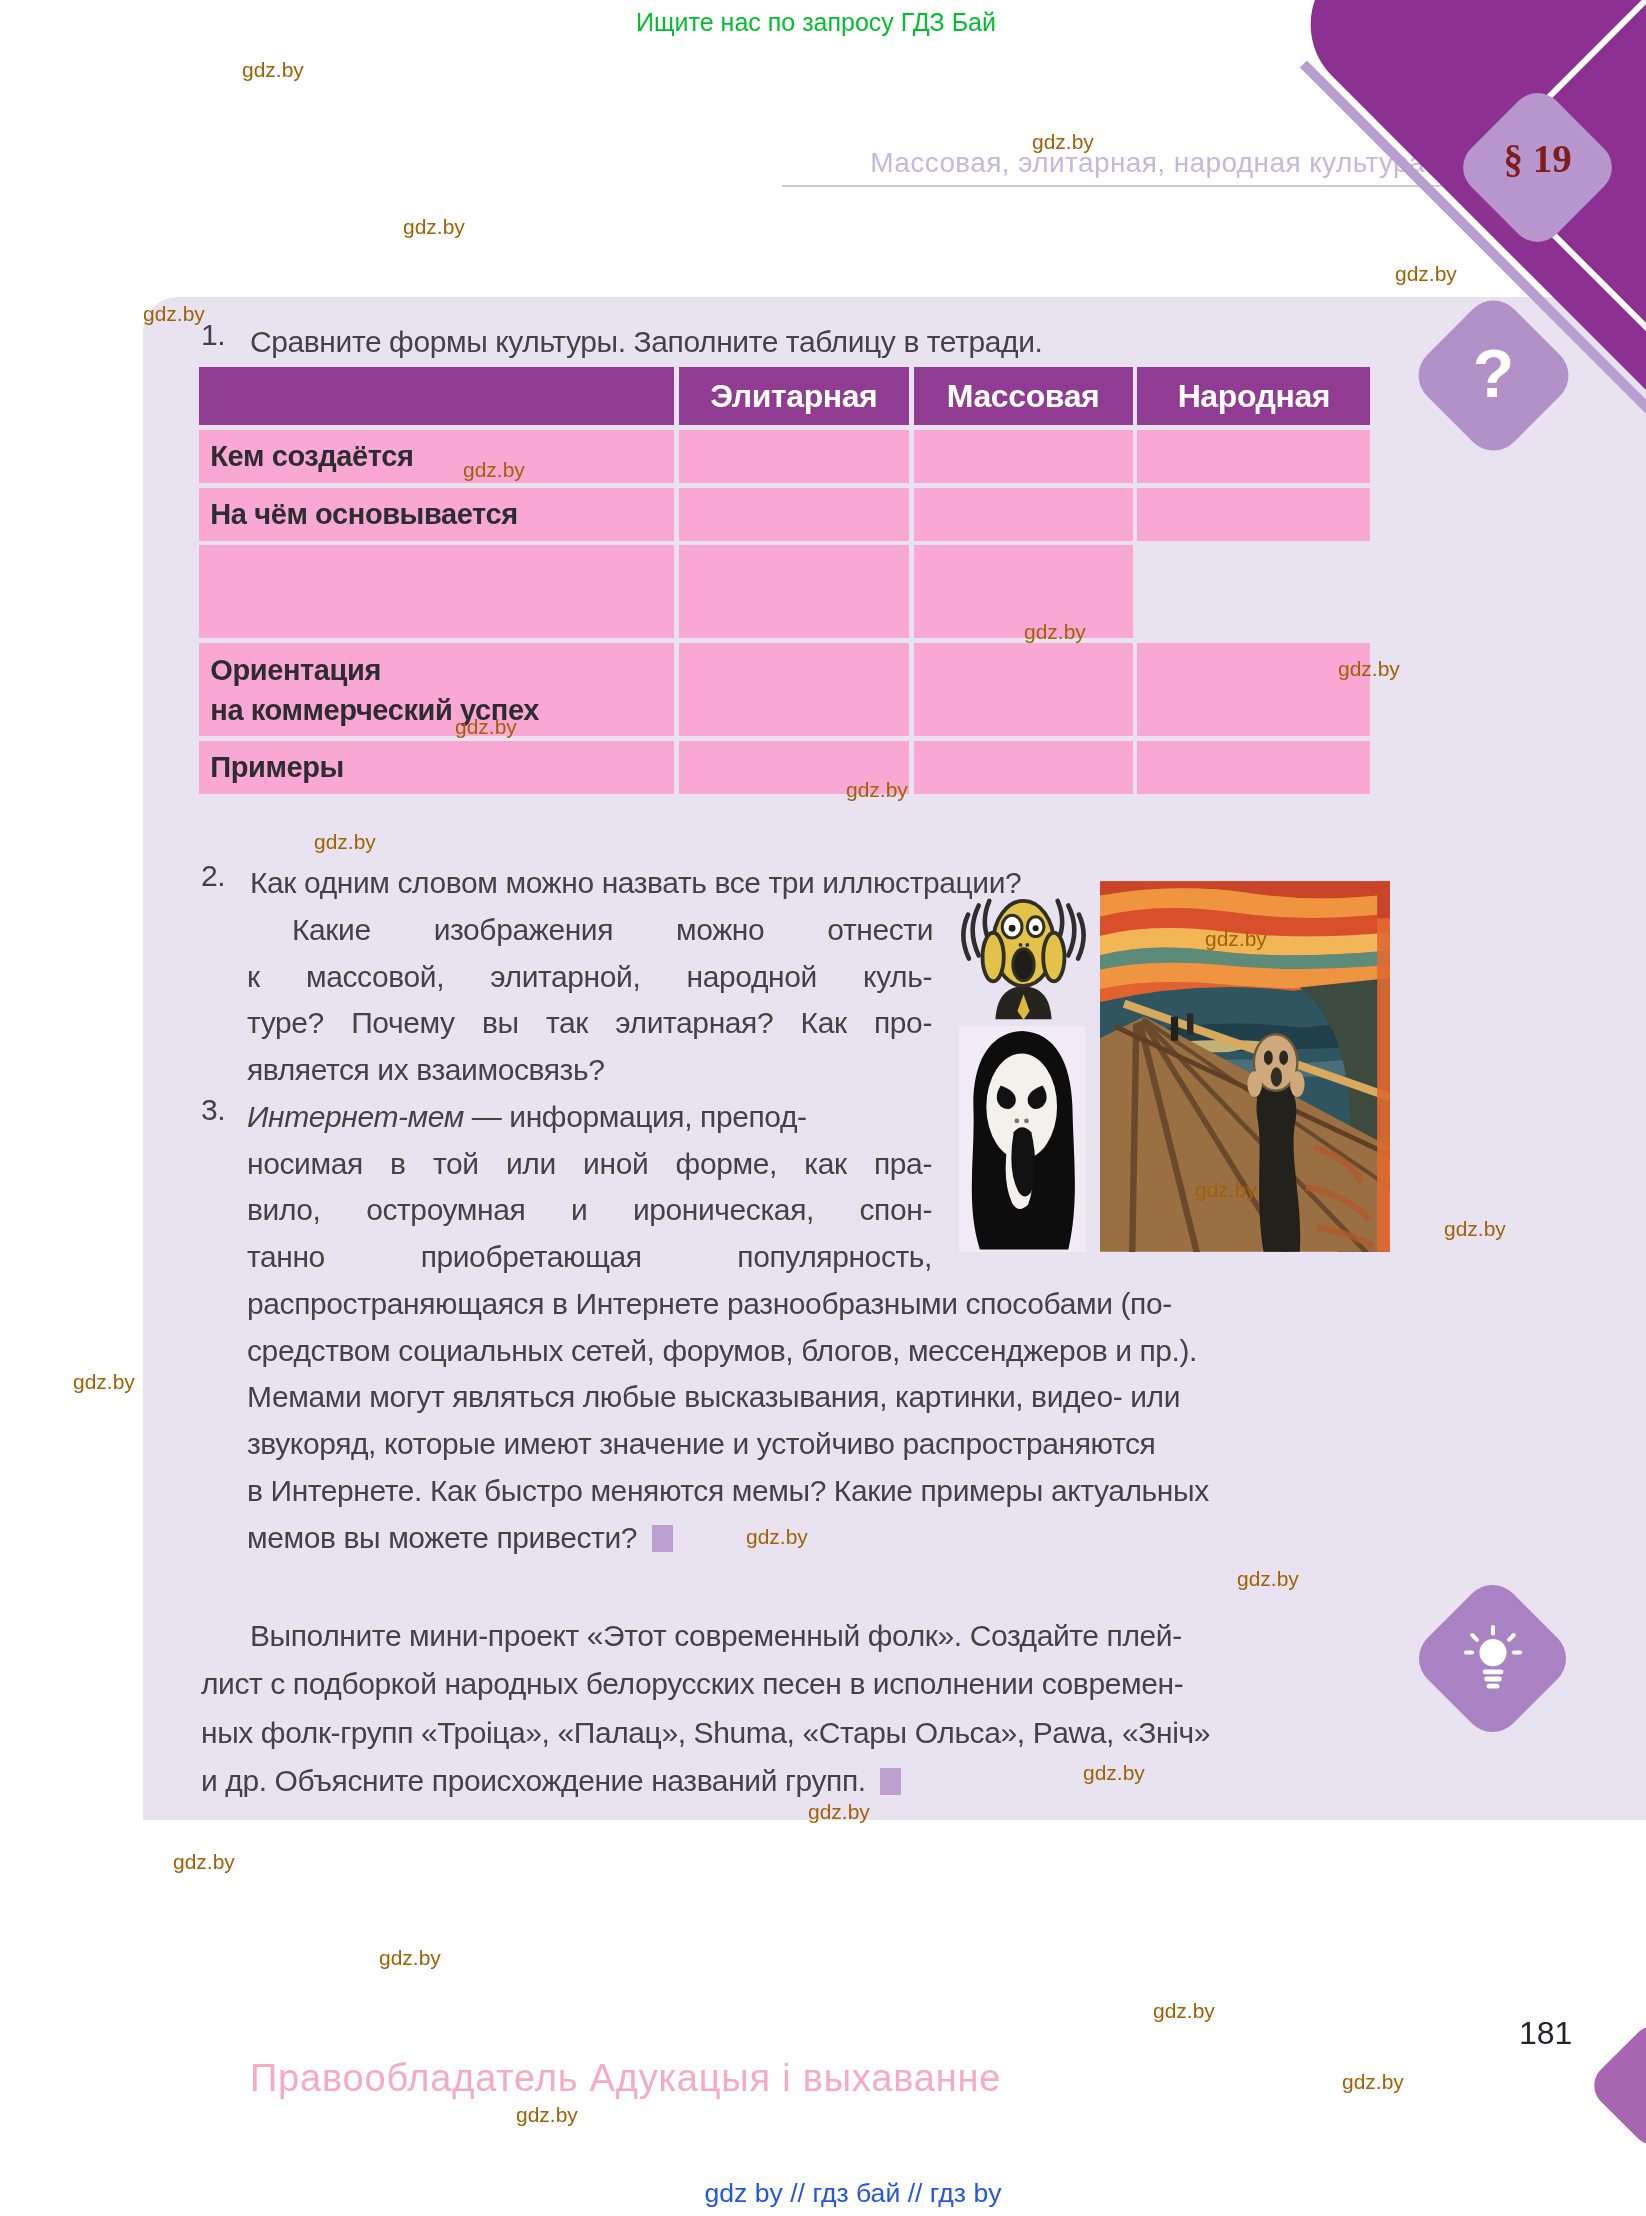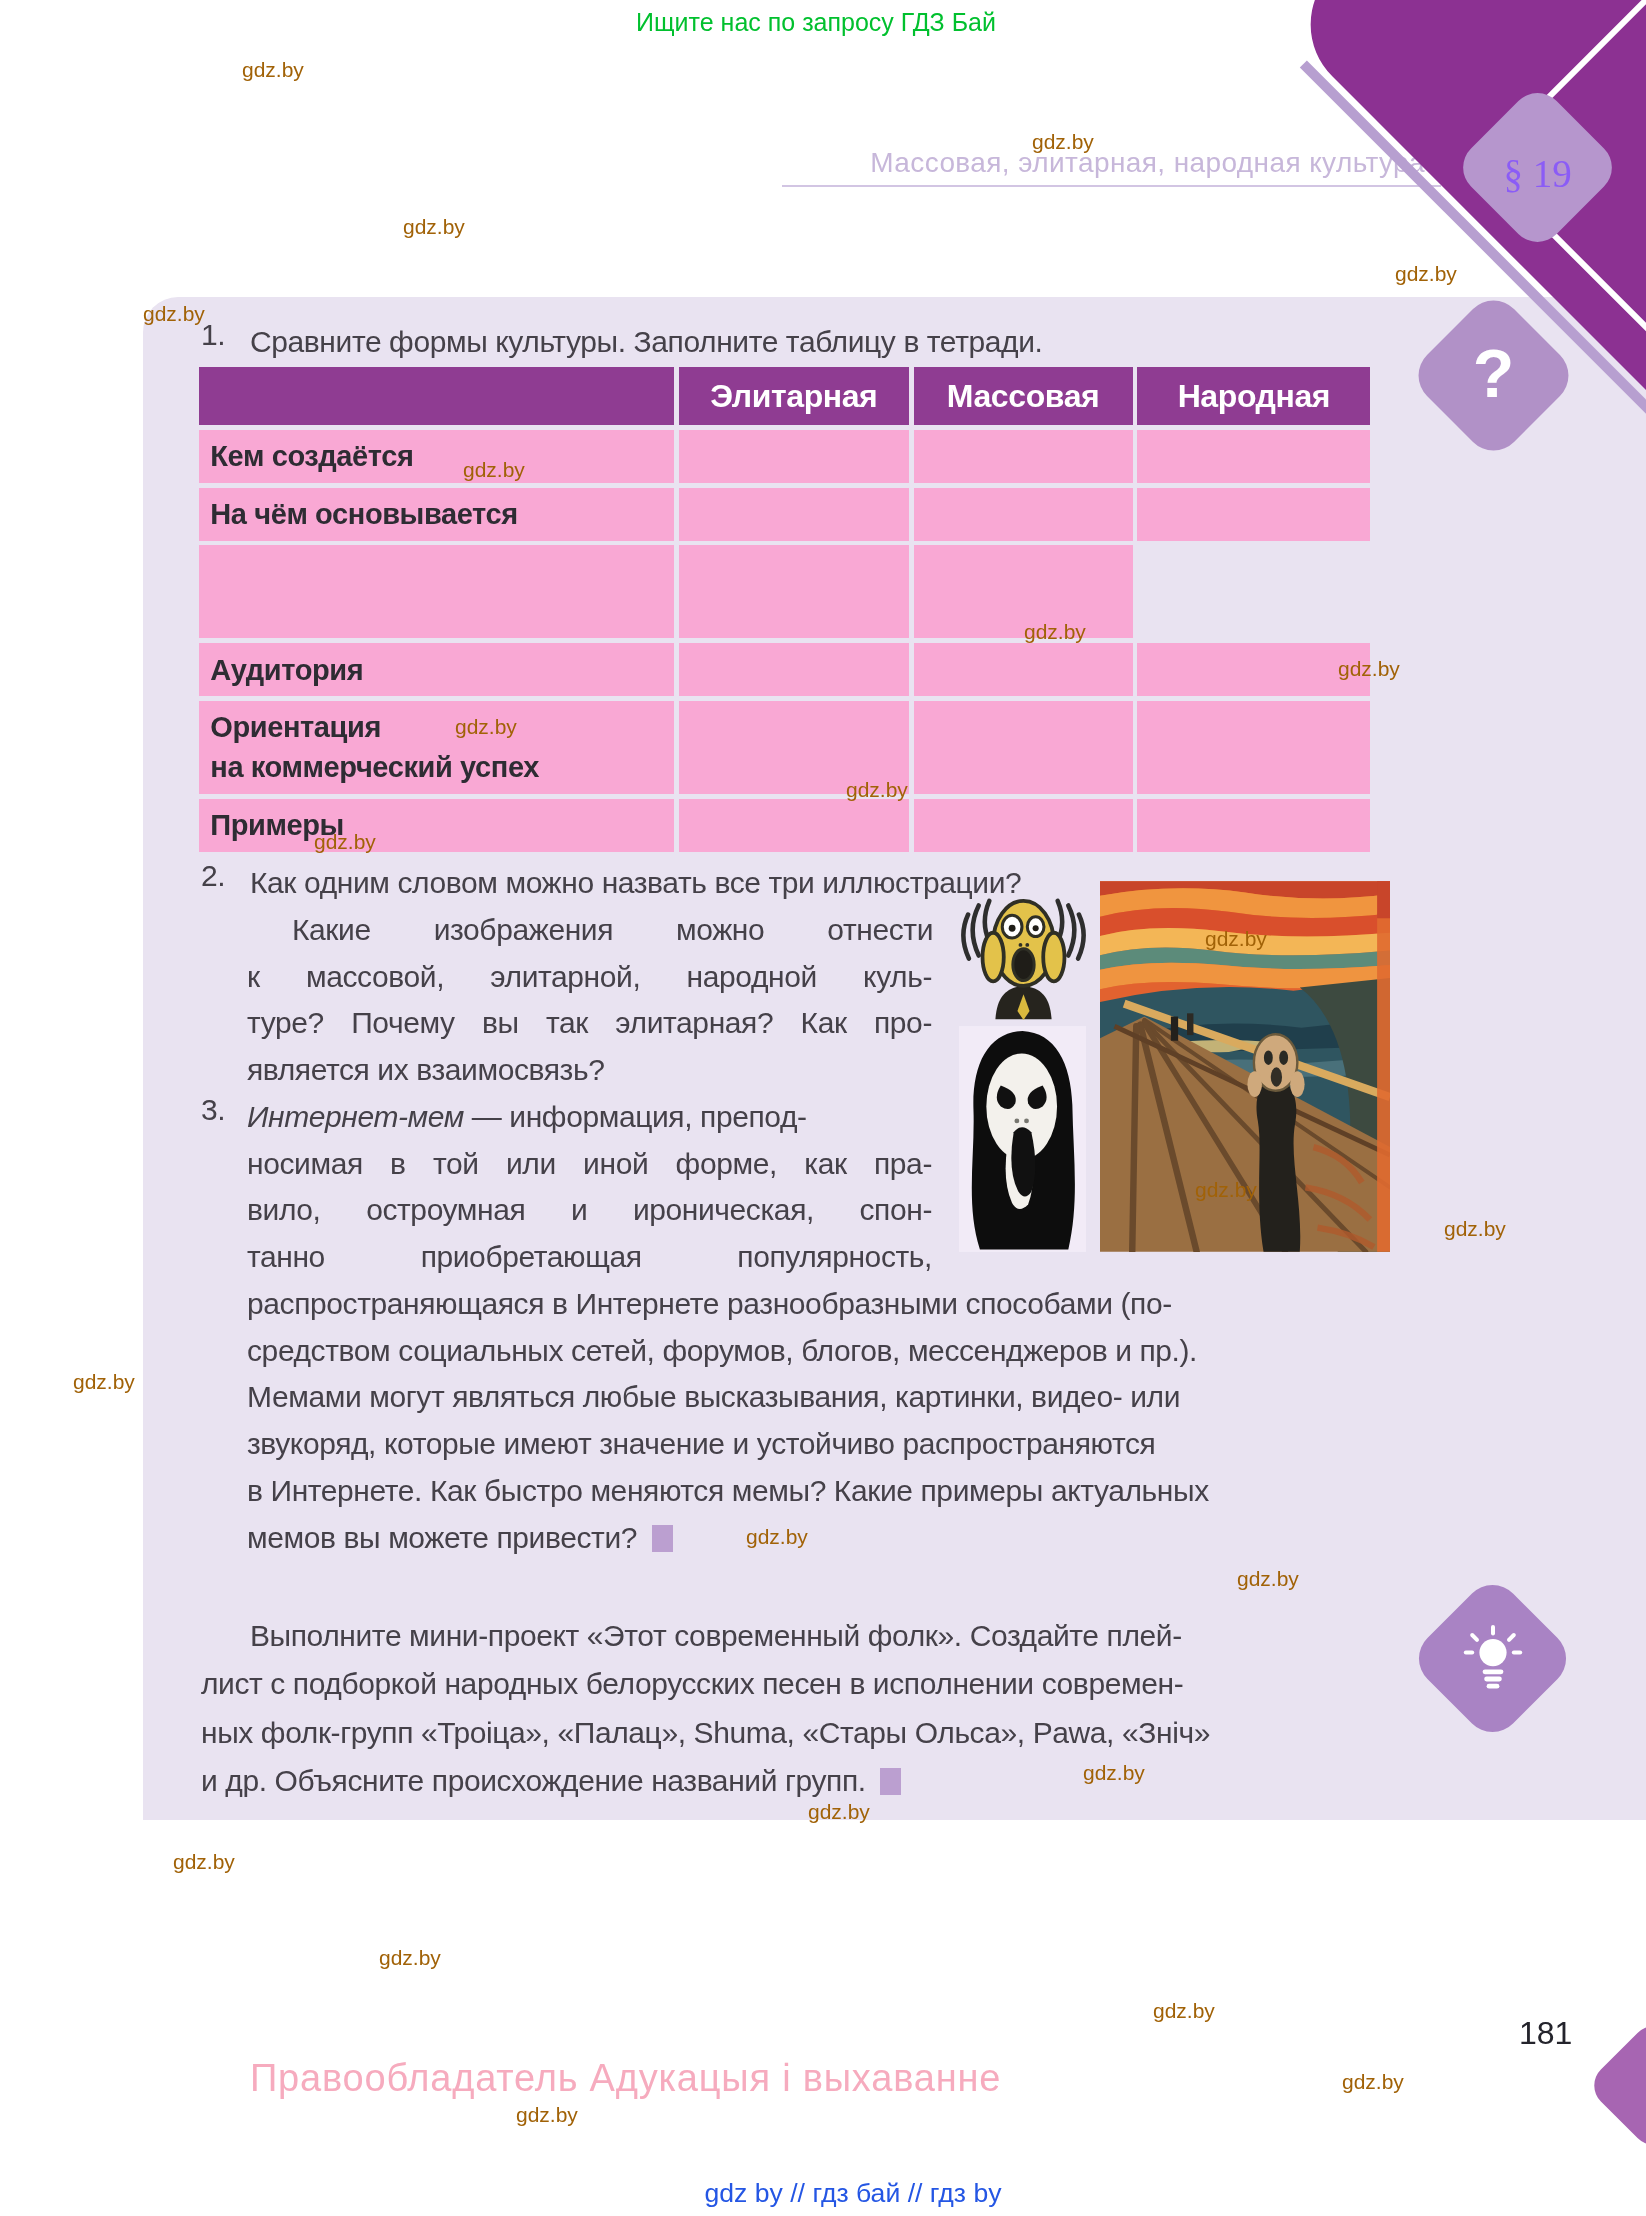--- a/index.html
+++ b/index.html
@@ -31,23 +31,23 @@
   .corner-outline{
     position:absolute;left:1538px;top:18.5px;width:277px;height:277px;
     border:6.4px solid #ffffff;border-radius:48px;transform:rotate(45deg);
     background:transparent;
   }
   .badge-diamond{
     position:absolute;left:1477px;top:107px;width:121px;height:121px;
     background:#b696cd;border-radius:27px;transform:rotate(45deg);
   }
   .badge-text{
-    position:absolute;left:1477px;top:113px;width:121px;height:121px;
+    position:absolute;left:1477px;top:98px;width:121px;height:121px;
     display:flex;align-items:center;justify-content:center;
-    font-family:"Liberation Serif",serif;font-weight:normal;font-size:39px;color:#8b5cf6;
+    font-family:"Liberation Serif",serif;font-weight:bold;font-size:39px;color:#7f1d1d;
     white-space:nowrap;
   }
   
   .panel{
     position:absolute;left:143px;top:297px;width:1503px;height:1523px;
     background:#e9e3f1;border-top-left-radius:35px;
   }
   
   .tnum{position:absolute;font-size:30px;color:#454149;letter-spacing:-0.4px;}
   .tline{position:absolute;font-size:30px;color:#454149;line-height:47px;height:47px;
@@ -128,28 +128,20 @@
           <span>На чём основывается</span>
         </div>
       <div class="cell rh1"></div>
       <div class="cell rh1"></div>
       <div class="cell rh1"></div>
     </div>
     <div class="trow">
       <div class="cell rh2"></div>
       <div class="cell rh2"></div>
       <div class="cell rh2"></div>
-    </div>
-    <div class="trow">
-      <div class="cell label rh1">
-          <span>Аудитория</span>
-        </div>
-      <div class="cell rh1"></div>
-      <div class="cell rh1"></div>
-      <div class="cell rh1"></div>
     </div>
     <div class="trow">
       <div class="cell label rh2">
         <span>Ориентация</span>
         <span>на коммерческий успех</span>
       </div>
       <div class="cell rh2"></div>
       <div class="cell rh2"></div>
       <div class="cell rh2"></div>
     </div>

